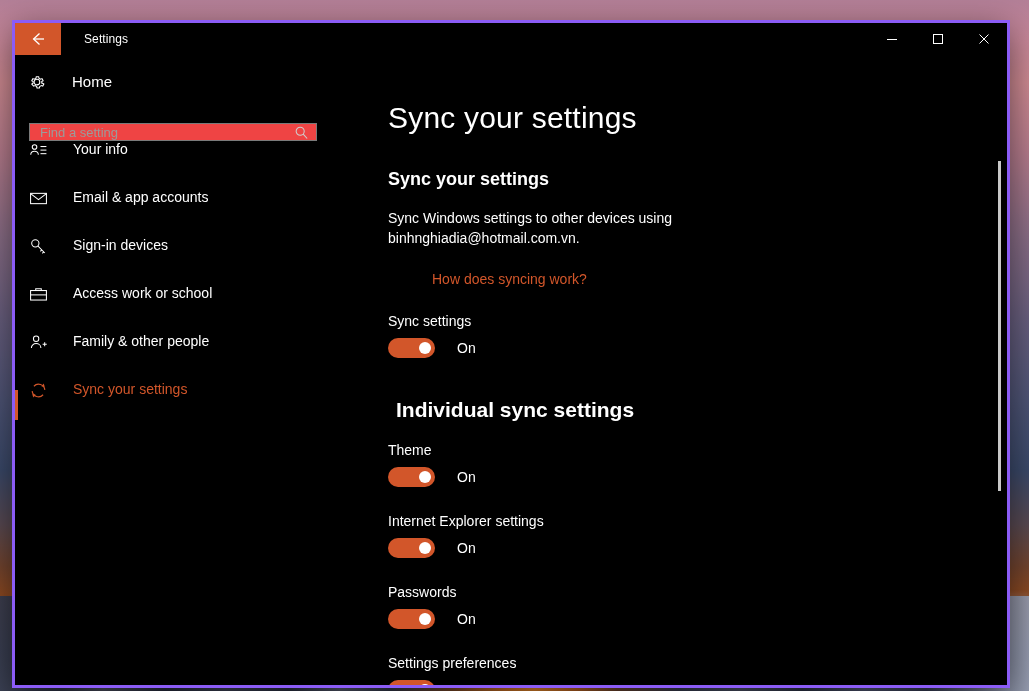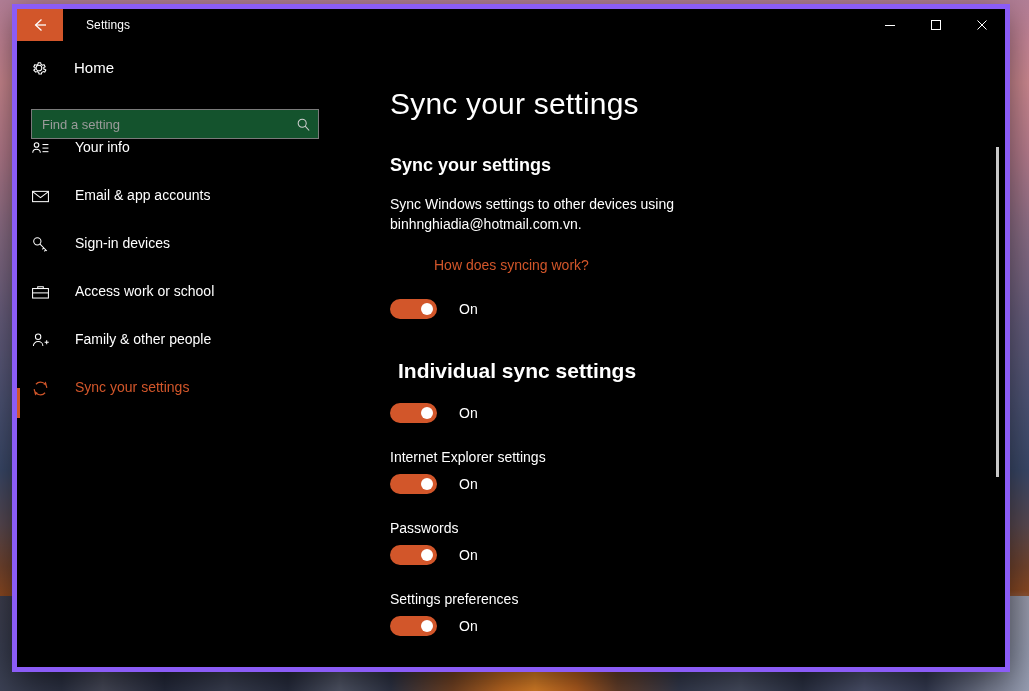--- a/index.html
+++ b/index.html
@@ -50,25 +50,25 @@
     position: absolute;
     left: 0; bottom: 92px; width: 100%; height: 6px;
     background: linear-gradient(to right, rgba(255,150,60,.0) 0%, rgba(255,150,60,.25) 45%, rgba(255,190,90,.55) 52%, rgba(255,140,50,.15) 70%, rgba(160,170,200,.15) 100%);
     filter: blur(2px);
   }
 
   
   #window {
     position: absolute;
     left: 12px;
-    top: 4px;
+    top: 20px;
     width: 998px;
     height: 668px;
     background: #000000;
-    border: 5px solid #8b5cf6;
+    border: 3px solid #8b5cf6;
     box-sizing: border-box;
     box-shadow: 0 10px 34px rgba(0,0,0,.55);
     overflow: hidden;
   }
 
   
   #titlebar {
     position: relative;
     height: 32px;
     background: #000000;
@@ -127,23 +127,23 @@
   }
   #home-row .ico { width: 30px; display:flex; align-items:center; }
   #home-label {
     font-size: 15px;
     color: #ffffff;
     margin-left: 14px;
   }
   #search-wrap {
     margin: 14px 0 0 14px;
     width: 288px;
-    height: 30px;
+    height: 18px;
     border: 1px solid #7a7a7a;
-    background: #14532d;
+    background: #ef4444;
     display: flex;
     align-items: center;
     box-sizing: border-box;
   }
   #search-input {
     flex: 1;
     border: 0;
     outline: none;
     background: transparent;
     color: #ffffff;
@@ -425,29 +425,31 @@
     <div id="main">
 
       <h1 id="page-title">Sync your settings</h1>
 
       <div class="section-head">Sync your settings</div>
 
       <div class="desc">Sync Windows settings to other devices using binhnghiadia@hotmail.com.vn.</div>
 
       <a class="link" href="#">How does syncing work?</a>
 
+      <div class="setting-label">Sync settings</div>
       <div class="toggle-row">
         <div class="toggle">
           <div class="knob"></div>
         </div>
         <span class="toggle-state">On</span>
       </div>
 
       <div class="group-head">Individual sync settings</div>
 
+      <div class="setting-label">Theme</div>
       <div class="toggle-row">
         <div class="toggle">
           <div class="knob"></div>
         </div>
         <span class="toggle-state">On</span>
       </div>
 
       <div class="setting-label">Internet Explorer settings</div>
       <div class="toggle-row">
         <div class="toggle">

